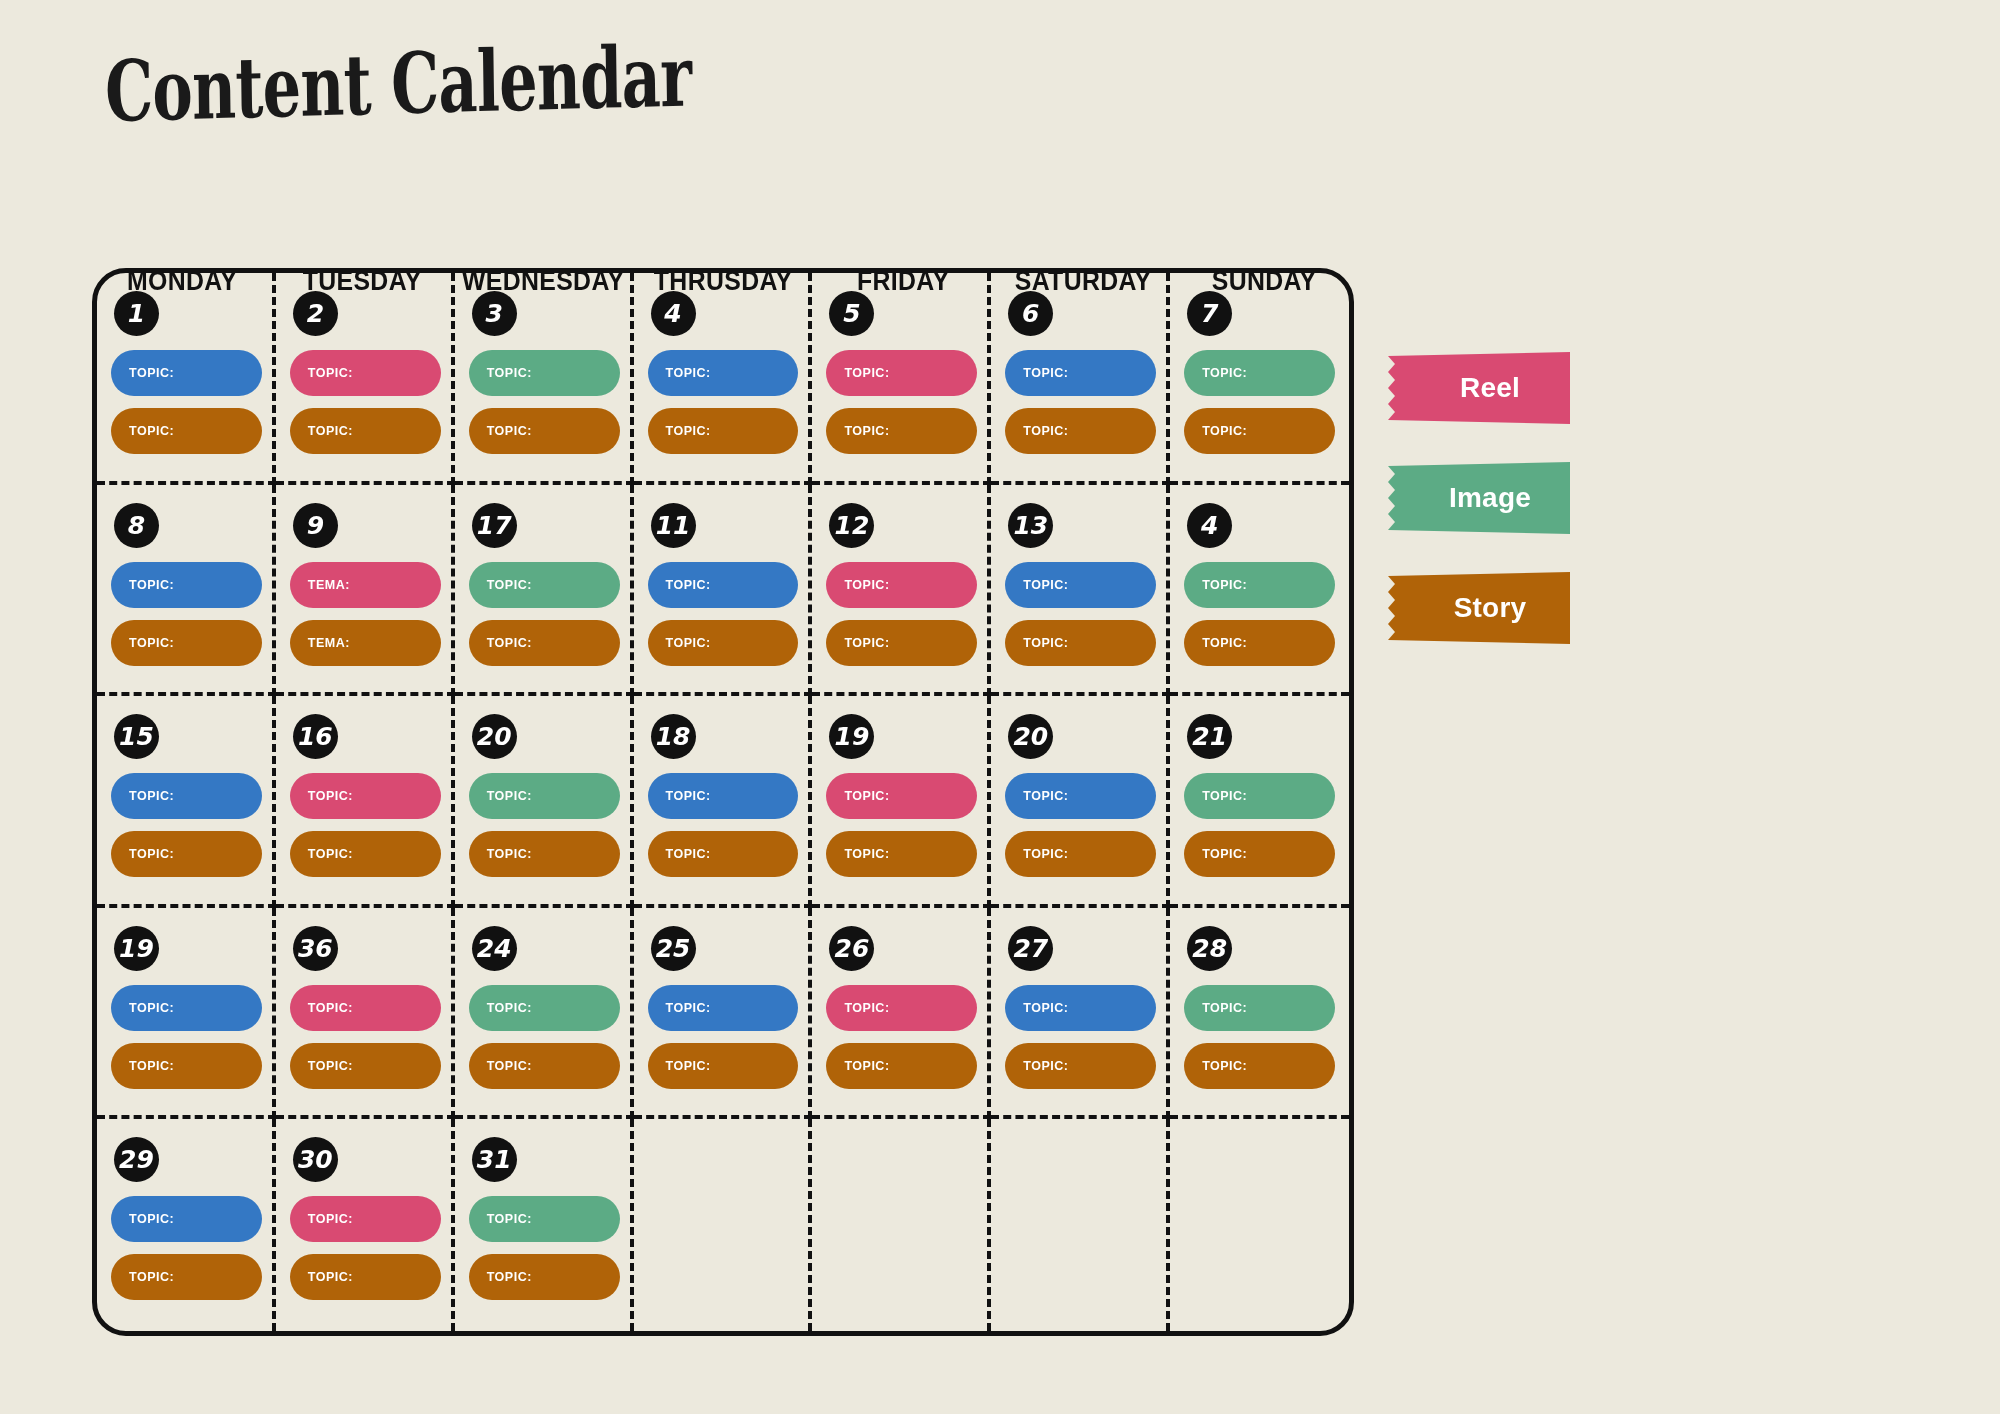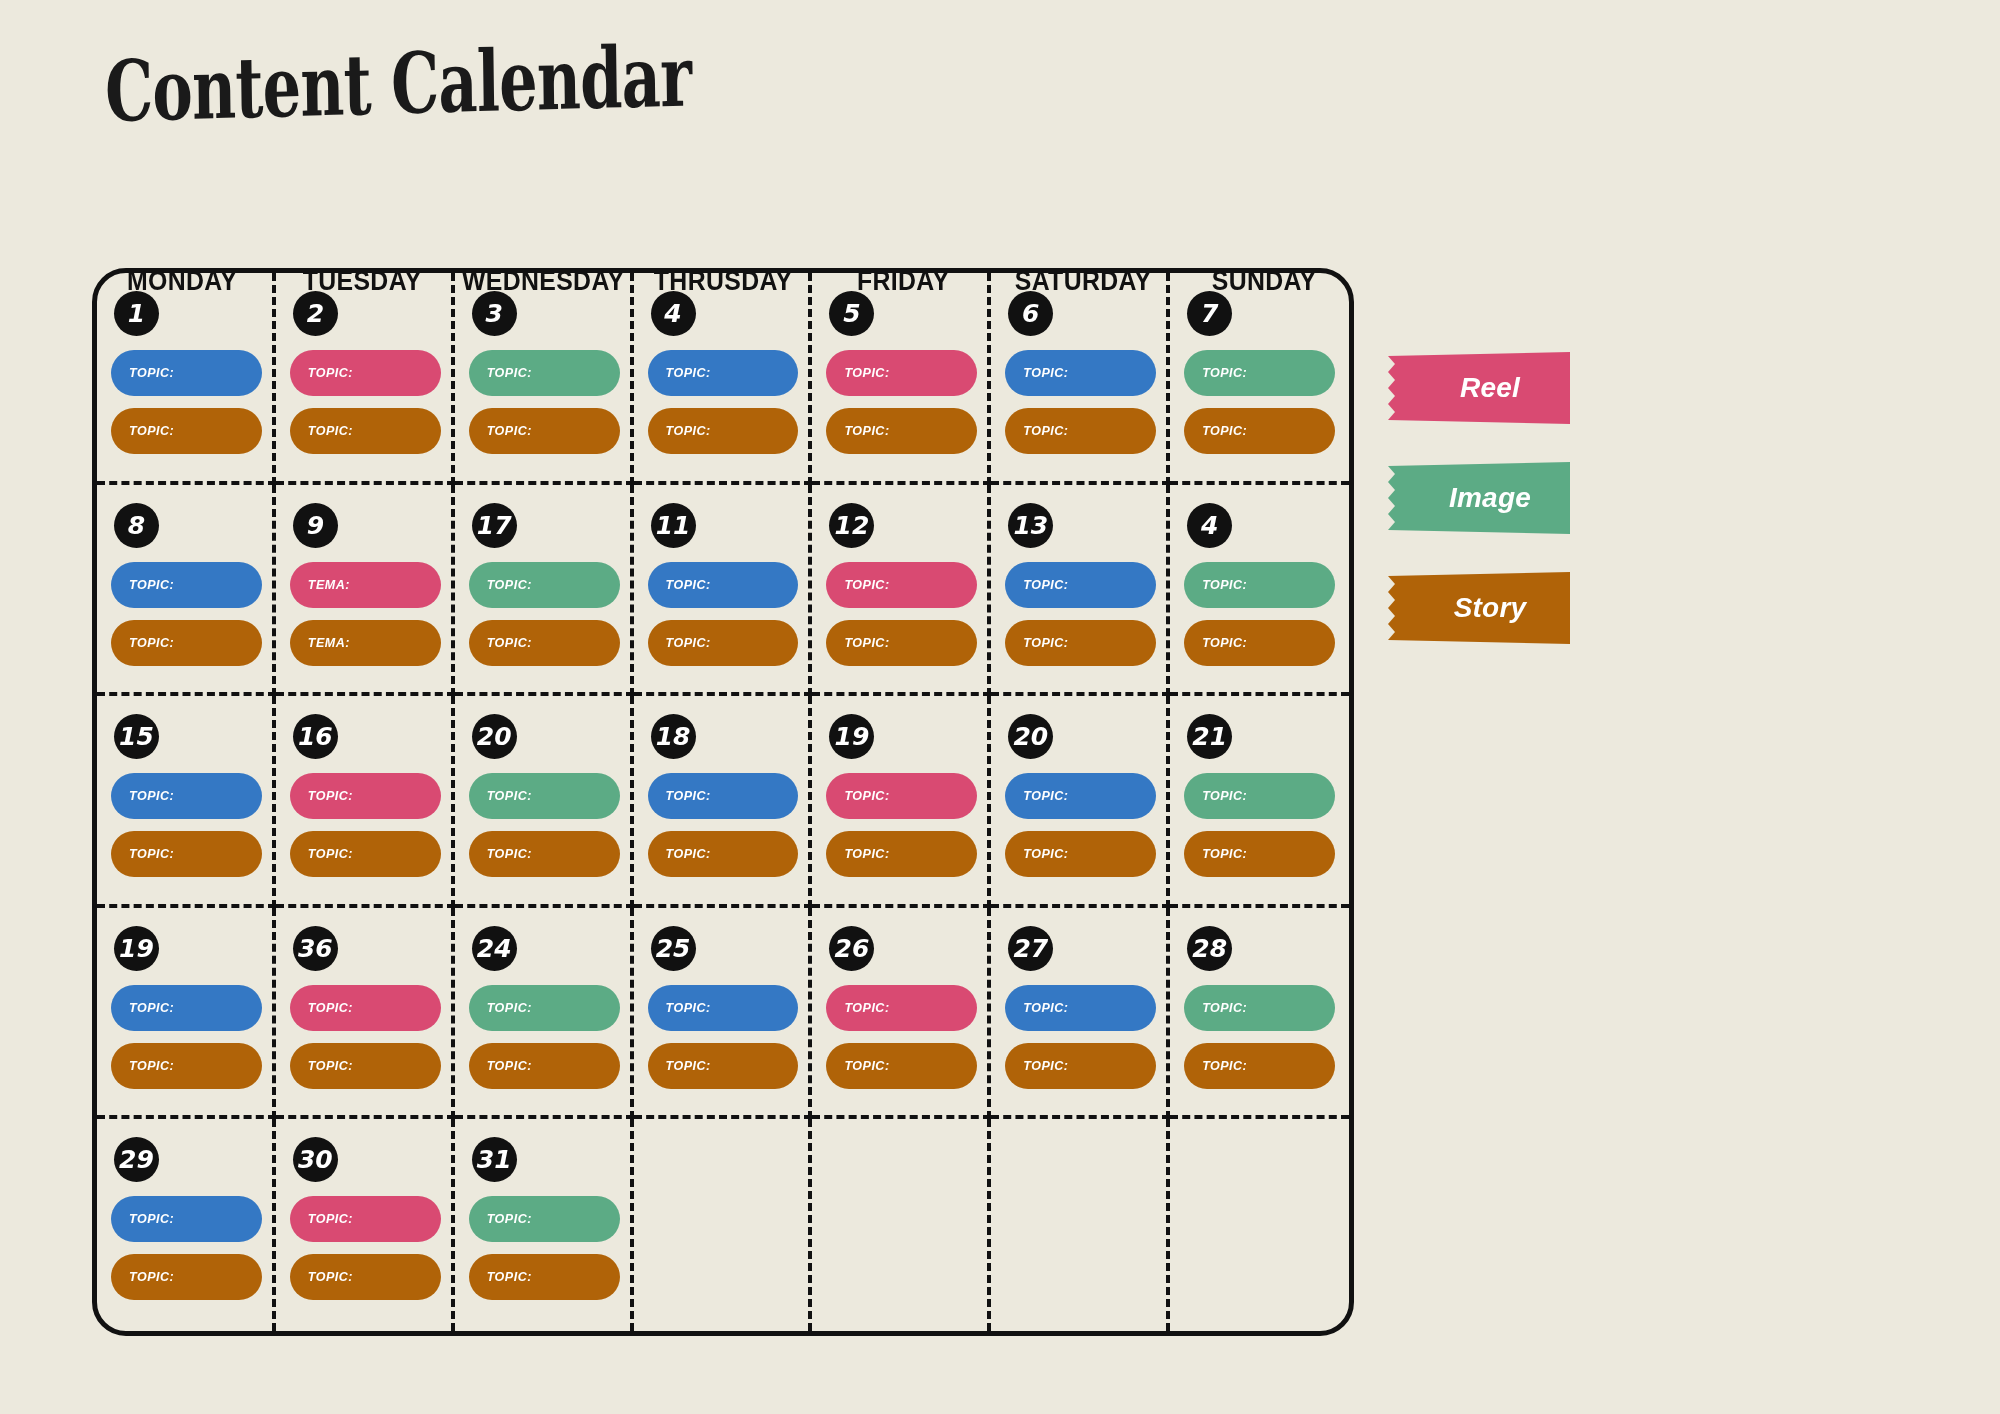--- a/index.html
+++ b/index.html
@@ -92,21 +92,21 @@
     justify-content:center;
     font-family:"DejaVu Sans", sans-serif;
     font-size:25px;
     font-weight:700;
     font-style:italic;
     line-height:1;
     margin-left:3px;
   }
 
   
-  .pills { margin-top:14px;font-style:italic; }
+  .pills { margin-top:14px; }
   .pill {
     height:46px;
     border-radius:23px;
     display:flex;
     align-items:center;
     padding-left:18px;
     margin-bottom:12px;
     color:#fff;
     font-size:12.5px;
     font-weight:700;
@@ -115,21 +115,20 @@
   .pill.reel     { background:#d94a72; }
   .pill.carousel { background:#3478c4; }
   .pill.image    { background:#5cab85; }
   .pill.story    { background:#b06308; }
 
   
   .legend {
     position:absolute;
     left:1388px; top:352px;
     width:182px;
-    font-style:italic;
   }
   .legend-item {
     position:relative;
     height:72px;
     margin-bottom:38px;
     display:flex;
     align-items:center;
     justify-content:center;
     color:#fff;
     font-size:28px;

